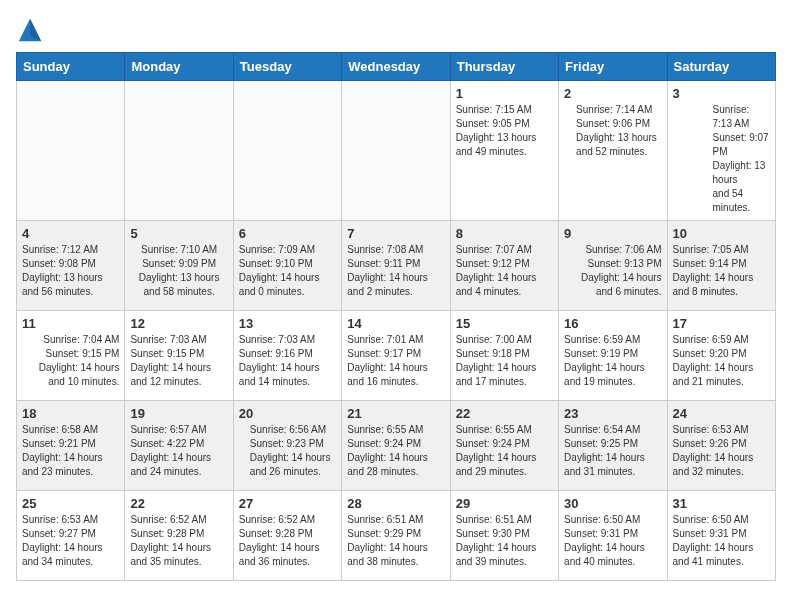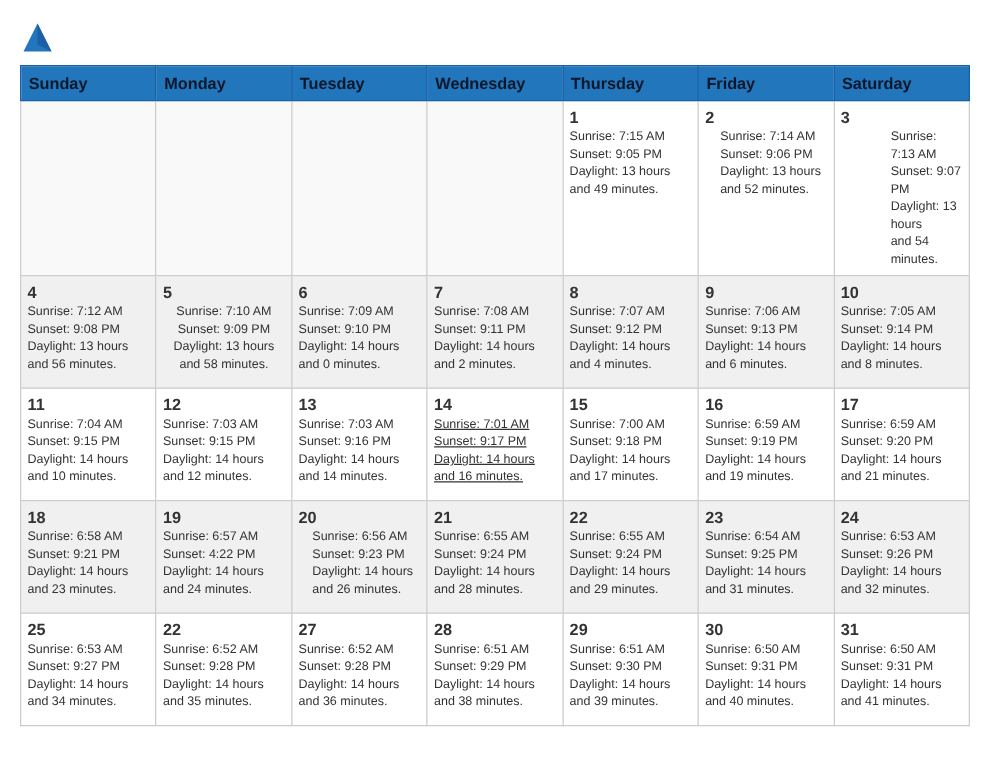--- a/index.html
+++ b/index.html
@@ -53,21 +53,21 @@
       color: #333;
       font-weight: normal;
     }
     .calendar {
       width: 100%;
       border-collapse: collapse;
       border: 1px solid #ccc;
     }
     .calendar th {
       background-color: #2176bc;
-      color: #0f172a;
+      color: #ffffff;
       text-align: left;
       padding: 6px 6px;
       font-size: 13px;
       font-weight: bold;
       border: 1px solid #1a5fa8;
     }
     .calendar td {
       vertical-align: top;
       padding: 5px 5px;
       border: 1px solid #ccc;
@@ -188,58 +188,58 @@
         </td>
         <td>
           <span class="day-number">8</span>
           <div class="day-info" style="white-space: pre-line;">Sunrise: 7:07 AM
 Sunset: 9:12 PM
 Daylight: 14 hours
 and 4 minutes.</div>
         </td>
         <td>
           <span class="day-number">9</span>
-          <div class="day-info" style="white-space: pre-line;">Sunrise: 7:06 AM
+          <div class="day-info" style="white-space: pre-line; text-align: right;">Sunrise: 7:06 AM
 Sunset: 9:13 PM
 Daylight: 14 hours
 and 6 minutes.</div>
         </td>
         <td>
           <span class="day-number">10</span>
           <div class="day-info" style="white-space: pre-line;">Sunrise: 7:05 AM
 Sunset: 9:14 PM
 Daylight: 14 hours
 and 8 minutes.</div>
         </td>
       </tr>
       <tr>
         <td>
           <span class="day-number">11</span>
-          <div class="day-info" style="white-space: pre-line;">Sunrise: 7:04 AM
+          <div class="day-info" style="white-space: pre-line; text-align: right;">Sunrise: 7:04 AM
 Sunset: 9:15 PM
 Daylight: 14 hours
 and 10 minutes.</div>
         </td>
         <td>
           <span class="day-number">12</span>
           <div class="day-info" style="white-space: pre-line;">Sunrise: 7:03 AM
 Sunset: 9:15 PM
 Daylight: 14 hours
 and 12 minutes.</div>
         </td>
         <td>
           <span class="day-number">13</span>
           <div class="day-info" style="white-space: pre-line;">Sunrise: 7:03 AM
 Sunset: 9:16 PM
 Daylight: 14 hours
 and 14 minutes.</div>
         </td>
         <td>
           <span class="day-number">14</span>
-          <div class="day-info" style="white-space: pre-line; text-decoration: underline;">Sunrise: 7:01 AM
+          <div class="day-info" style="white-space: pre-line;">Sunrise: 7:01 AM
 Sunset: 9:17 PM
 Daylight: 14 hours
 and 16 minutes.</div>
         </td>
         <td>
           <span class="day-number">15</span>
           <div class="day-info" style="white-space: pre-line;">Sunrise: 7:00 AM
 Sunset: 9:18 PM
 Daylight: 14 hours
 and 17 minutes.</div>

